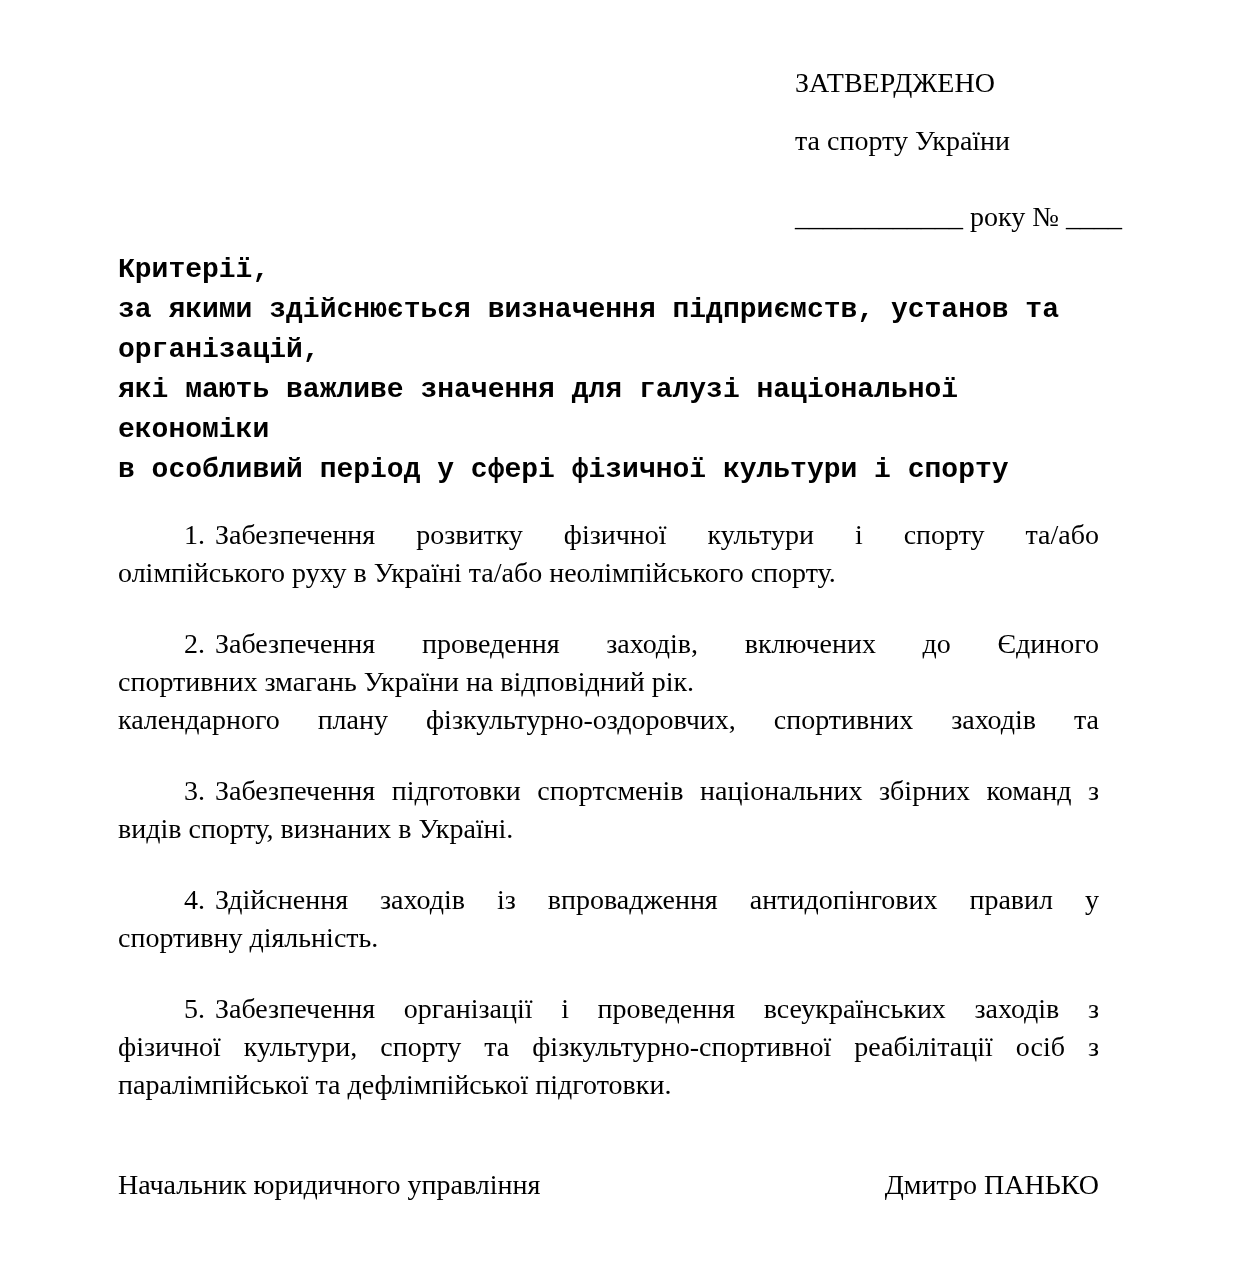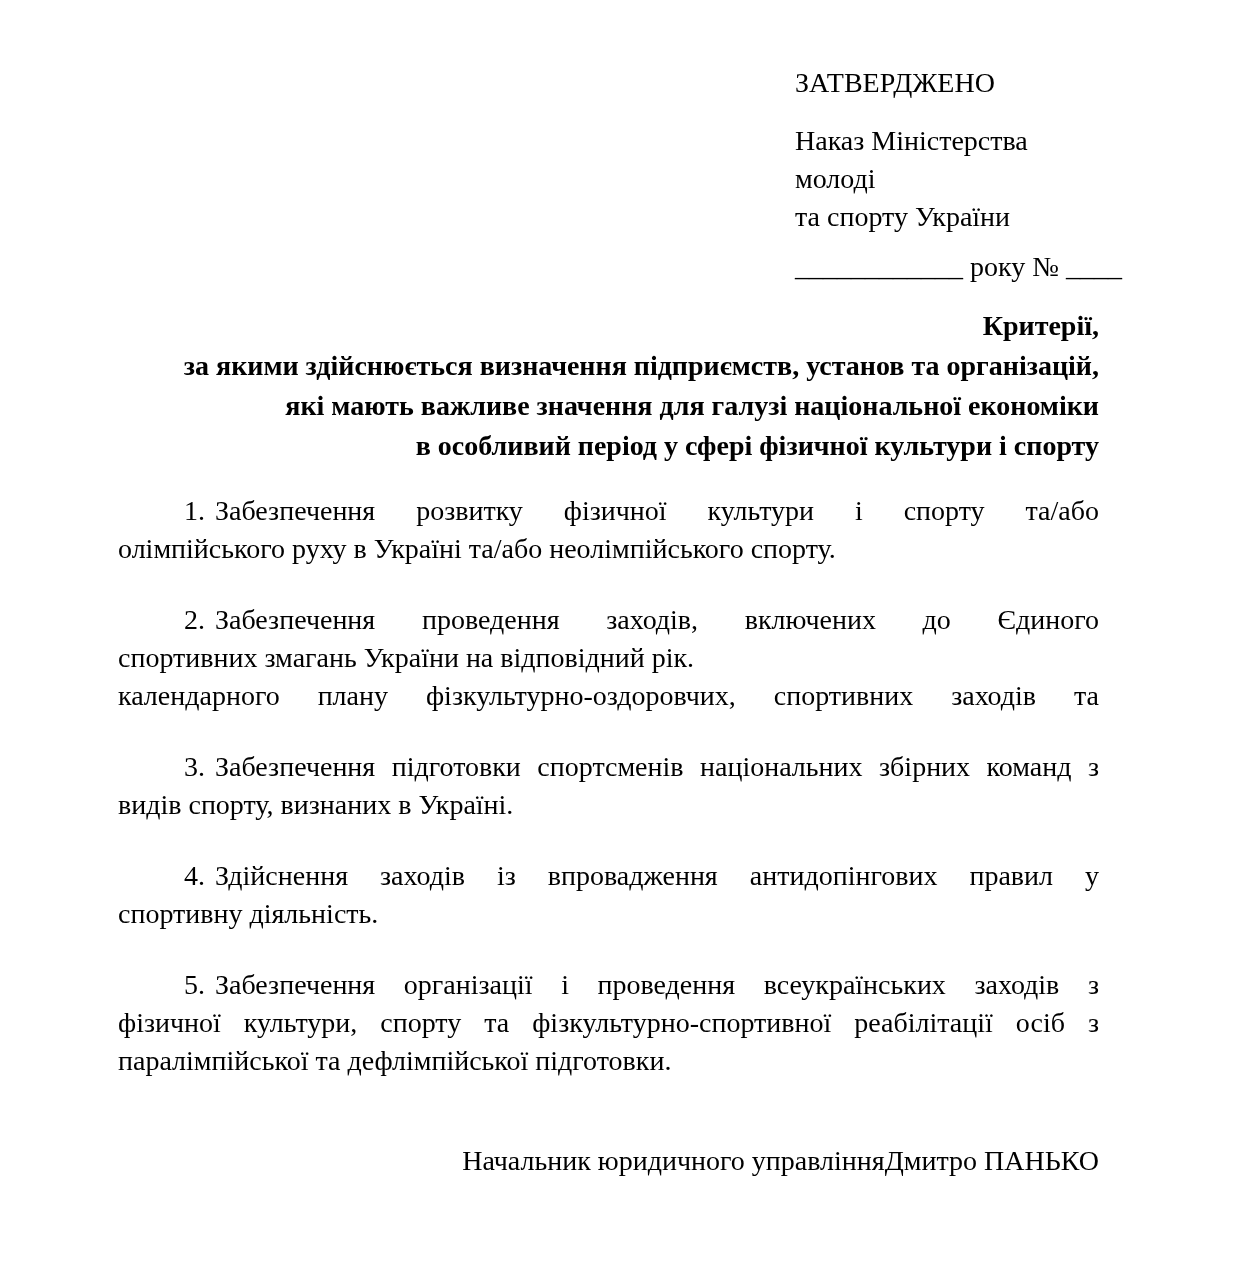--- a/index.html
+++ b/index.html
@@ -22,30 +22,31 @@
   }
 
   
   .approved {
     margin-left: 677px;
   }
   .approved-label {
     margin-bottom: 20px;
   }
   .approved-date {
-    margin-top: 12px;
+    margin-top: 38px;
     white-space: pre;
   }
 
   
   .doc-title {
-    margin-top: 20px;
-    text-align: right;
+    margin-top: 14px;
+    text-align: left;
     font-weight: bold;
     line-height: 40px;
+    font-family: Liberation Mono, monospace;
   }
 
   
   .par { margin-top: 33px; }
   .doc-title + .par { margin-top: 26px; }
 
   .par-first {
     display: flex;
     margin-left: 66px; 
   }
@@ -66,32 +67,31 @@
   }
   .par-line.last {
     text-align: left;
     text-align-last: left;
   }
 
   
   .signature {
     margin-top: 62px;
     display: flex;
-    justify-content: flex-end;
+    justify-content: space-between;
     align-items: baseline;
   }
 </style>
 </head>
 <body>
 
 <div class="page">
 
   <div class="approved">
     <div class="approved-label">ЗАТВЕРДЖЕНО</div>
-    <div>Наказ Міністерства молоді</div>
     <div>та спорту України</div>
     <div class="approved-date">____________ року № ____</div>
   </div>
 
   <div class="doc-title">
     <div>Критерії,</div>
     <div>за якими здійснюється визначення підприємств, установ та організацій,</div>
     <div>які мають важливе значення для галузі національної економіки</div>
     <div>в особливий період у сфері фізичної культури і спорту</div>
   </div>

